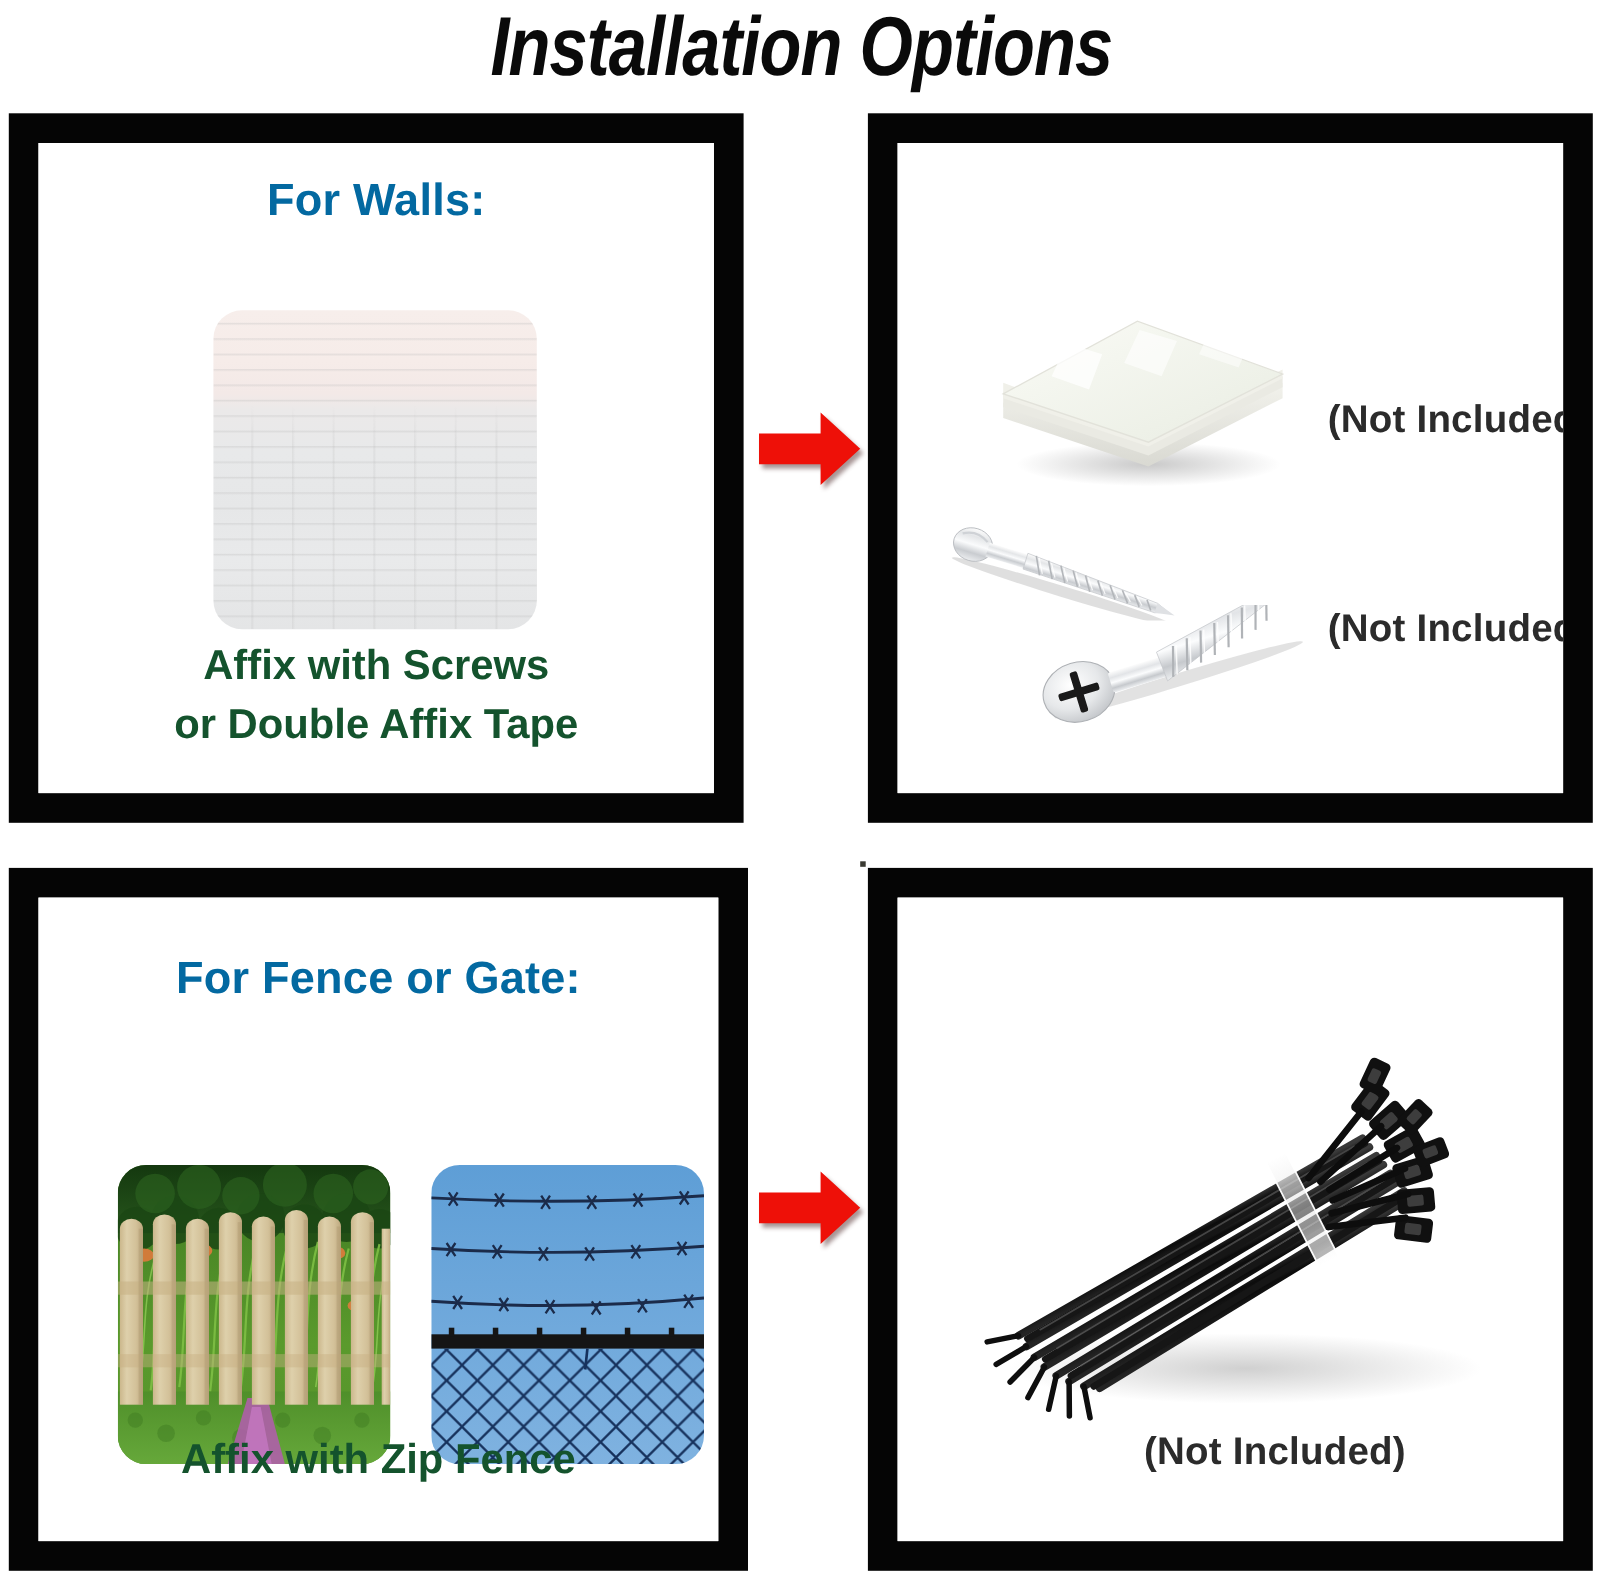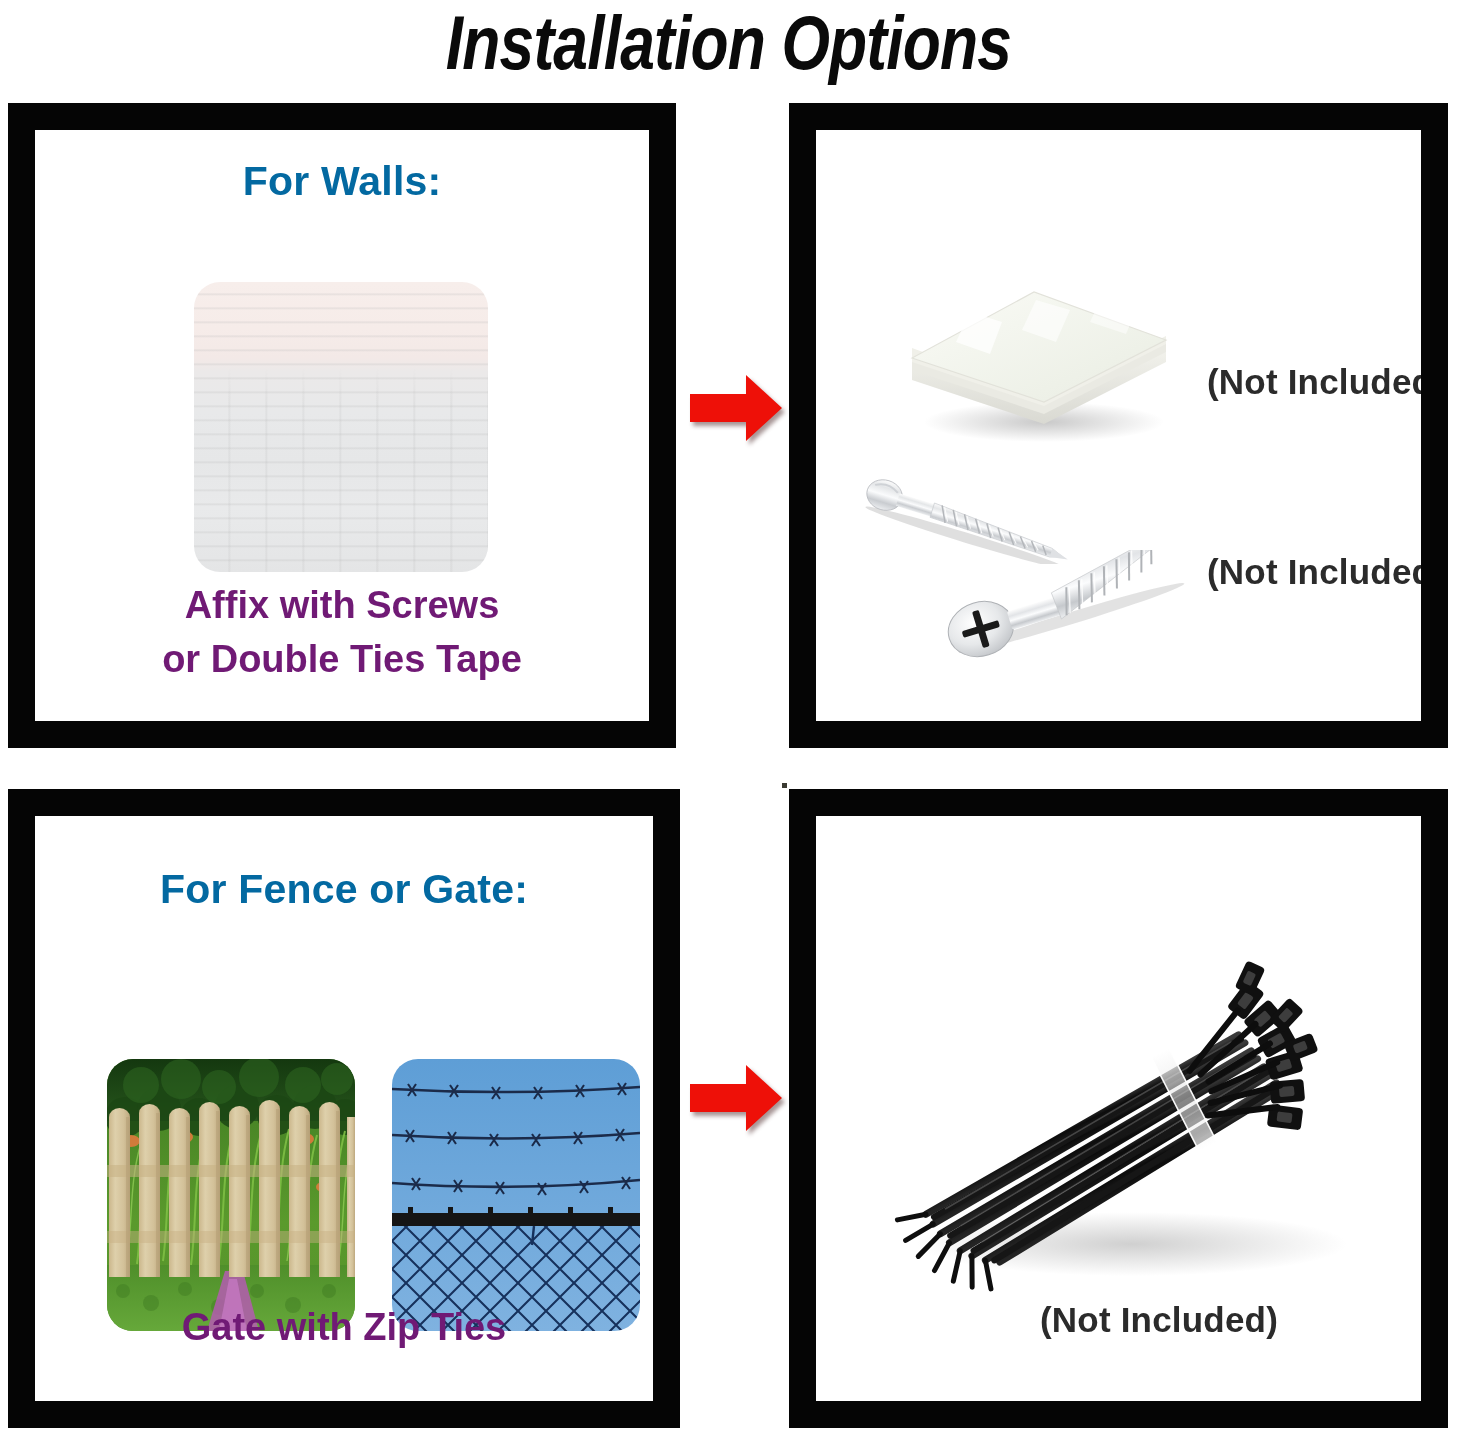--- a/index.html
+++ b/index.html
@@ -64,21 +64,21 @@
   }
   #heading-walls { top: 28px; }
   #heading-fence { top: 50px; }
 
   .panel-caption {
     position: absolute;
     left: 0; right: 0;
     text-align: center;
     font-weight: bold;
     font-size: 38px;
-    color: #701a75;
+    color: #14532d;
     line-height: 1.42;
   }
   #caption-walls { bottom: 34px; }
   #caption-fence { bottom: 46px; }
 
   .not-included {
     position: absolute;
     font-weight: bold;
     font-size: 35px;
     color: #2b2b2b;
@@ -181,21 +181,21 @@
 
 <div class="panel" id="panel-walls">
   <div class="panel-inner">
 
     <div class="panel-heading" id="heading-walls">For Walls:</div>
 
     <div class="wall-photo"></div>
 
     <div class="panel-caption" id="caption-walls">
       <div>Affix with Screws</div>
-      <div>or Double Ties Tape</div>
+      <div>or Double Affix Tape</div>
     </div>
 
   </div>
 </div>
 
 <div class="panel" id="panel-wall-hw">
   <div class="panel-inner">
 
     <svg id="tape-stack" viewBox="0 0 290 180">
       <defs>
@@ -515,21 +515,21 @@
           <rect x="216" y="148" width="5" height="8"></rect>
         </g>
 
         <rect x="0" y="167" width="248" height="105" fill="url(#mesh)"></rect>
 
         <path d="M142 167 L140 186" stroke="#16315c" stroke-width="2.4" fill="none"></path>
       </svg>
     </div>
 
     <div class="panel-caption" id="caption-fence">
-      <div>Gate with Zip Ties</div>
+      <div>Affix with Zip Fence</div>
     </div>
 
   </div>
 </div>
 
 <div class="panel" id="panel-fence-hw">
   <div class="panel-inner">
 
     <svg id="zip-ties" viewBox="0 0 500 375">
       <defs>

